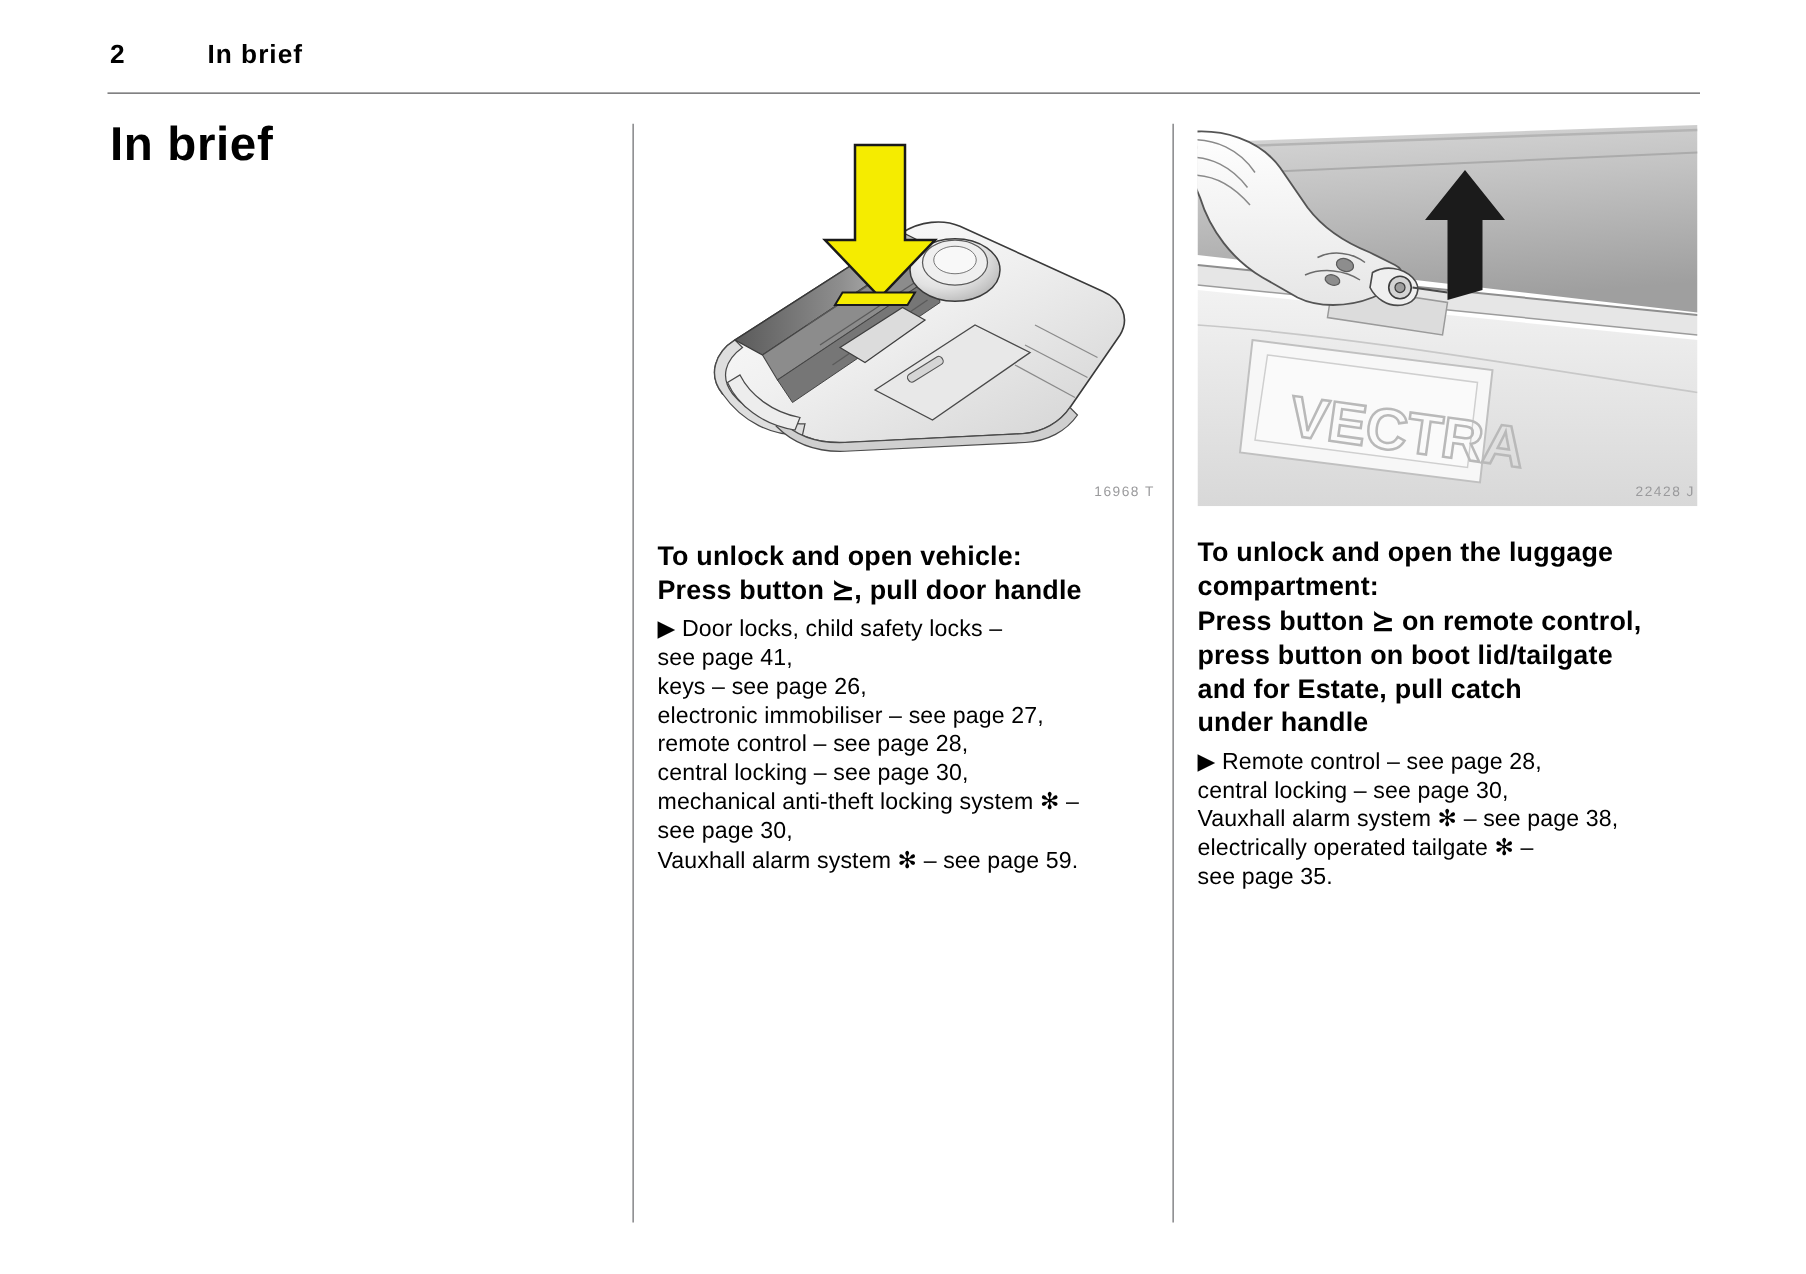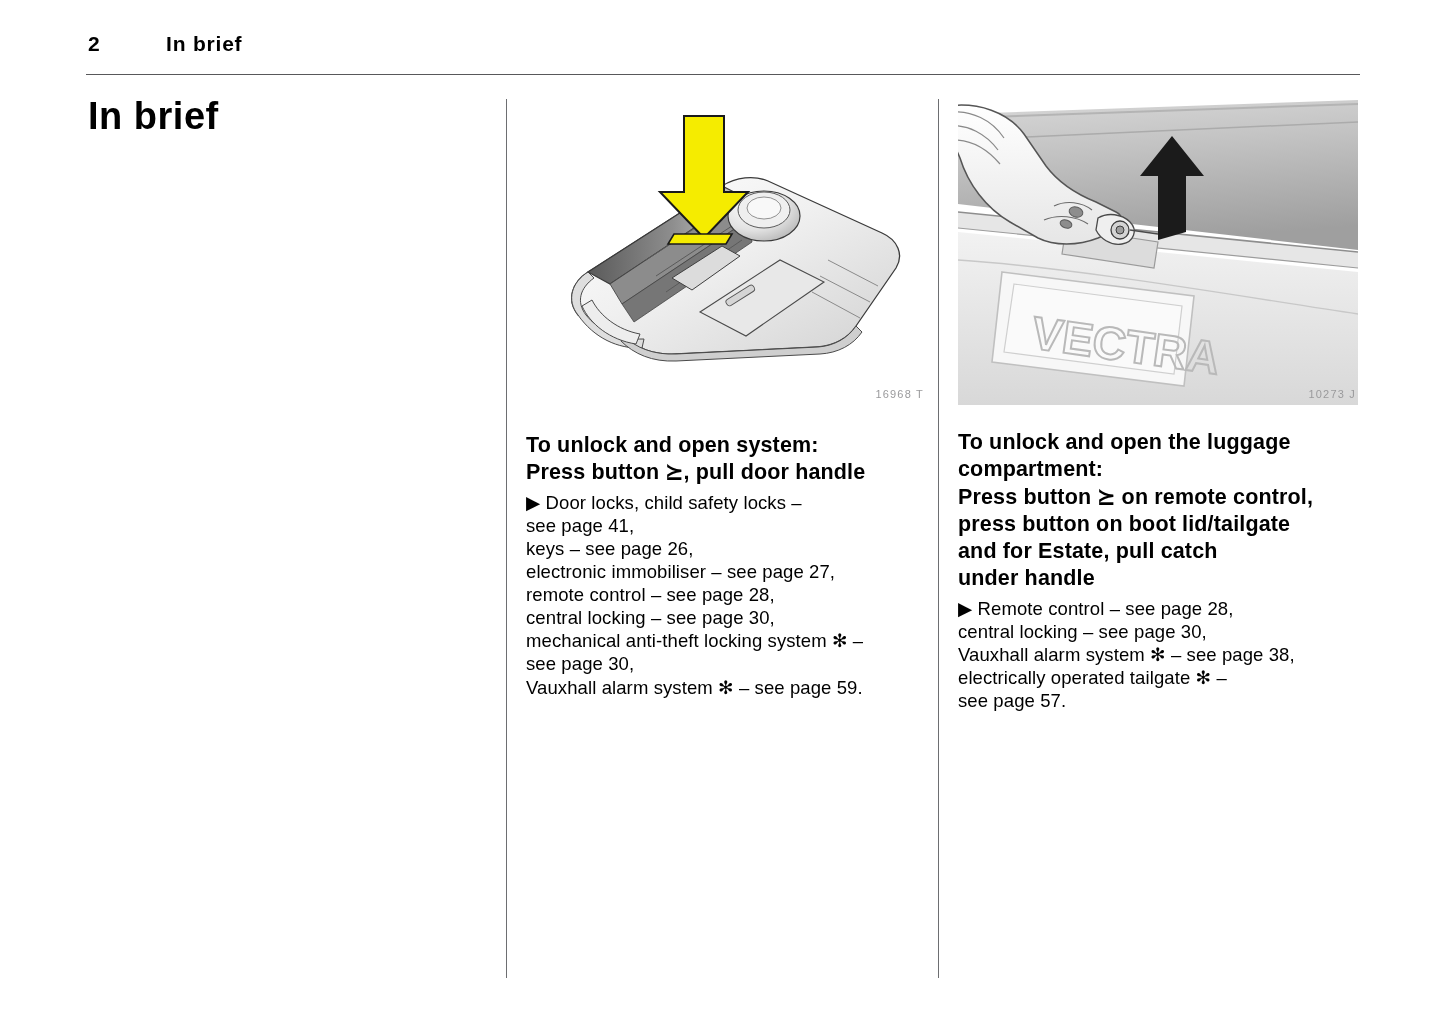--- a/index.html
+++ b/index.html
@@ -187,21 +187,21 @@
 
         <g>
           <path d="M 148 10 L 188 10 L 188 86 L 212 86 L 168 132 L 124 86 L 148 86 Z" fill="#f5ec00" stroke="#1a1a1a" stroke-width="2" transform="translate(10,6)"></path>
         </g>
 
         <path d="M 138 128 L 196 128 L 190 138 L 132 138 Z" fill="#f5ec00" stroke="#1a1a1a" stroke-width="1.6" transform="translate(10,6)"></path>
       </svg>
       <div class="fig-code">16968 T</div>
     </div>
 
-    <div class="col-heading">To unlock and open system:
+    <div class="col-heading">To unlock and open vehicle:
 Press button ⪰, pull door handle</div>
     <div class="col-body">▶ Door locks, child safety locks –
 see page 41,
 keys – see page 26,
 electronic immobiliser – see page 27,
 remote control – see page 28,
 central locking – see page 30,
 mechanical anti-theft locking system ✻ –
 see page 30,
 Vauxhall alarm system ✻ – see page 59.</div>
@@ -263,29 +263,29 @@
         <path d="M 140 118 C 150 112 164 114 172 122 C 180 130 176 142 164 144
                  C 152 146 142 138 138 130 Z" fill="#efefef" stroke="#4a4a4a" stroke-width="1.3"></path>
         <circle cx="162" cy="130" r="9" fill="#d4d4d4" stroke="#3d3d3d" stroke-width="1.3"></circle>
         <circle cx="162" cy="130" r="4" fill="#9e9e9e" stroke="#3d3d3d" stroke-width="1"></circle>
         <path d="M 172 130 L 200 134" stroke="#4a4a4a" stroke-width="1.6" fill="none"></path>
 
         <g>
           <path d="M 200 140 L 200 76 L 182 76 L 214 36 L 246 76 L 228 76 L 228 132 Z" fill="#1b1b1b"></path>
         </g>
       </svg>
-      <div class="fig-code">10273 J</div>
+      <div class="fig-code">22428 J</div>
     </div>
 
     <div class="col-heading">To unlock and open the luggage
 compartment:
 Press button ⪰ on remote control,
 press button on boot lid/tailgate
 and for Estate, pull catch
 under handle</div>
     <div class="col-body">▶ Remote control – see page 28,
 central locking – see page 30,
 Vauxhall alarm system ✻ – see page 38,
 electrically operated tailgate ✻ –
-see page 57.</div>
+see page 35.</div>
   </div>
 
 </div>
 
 </body></html>

